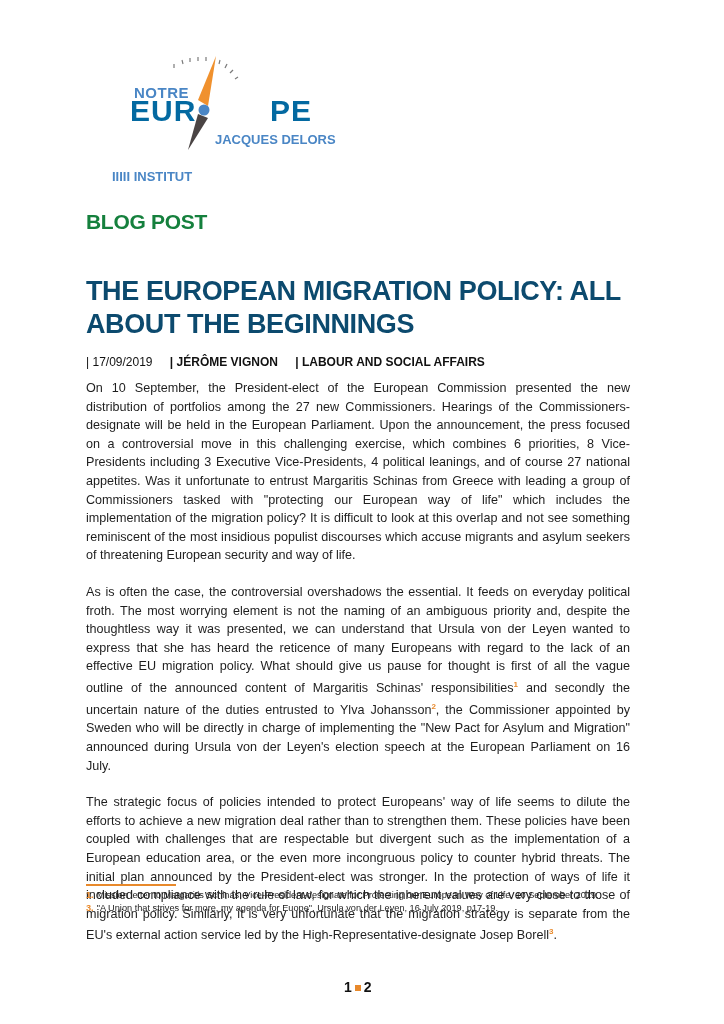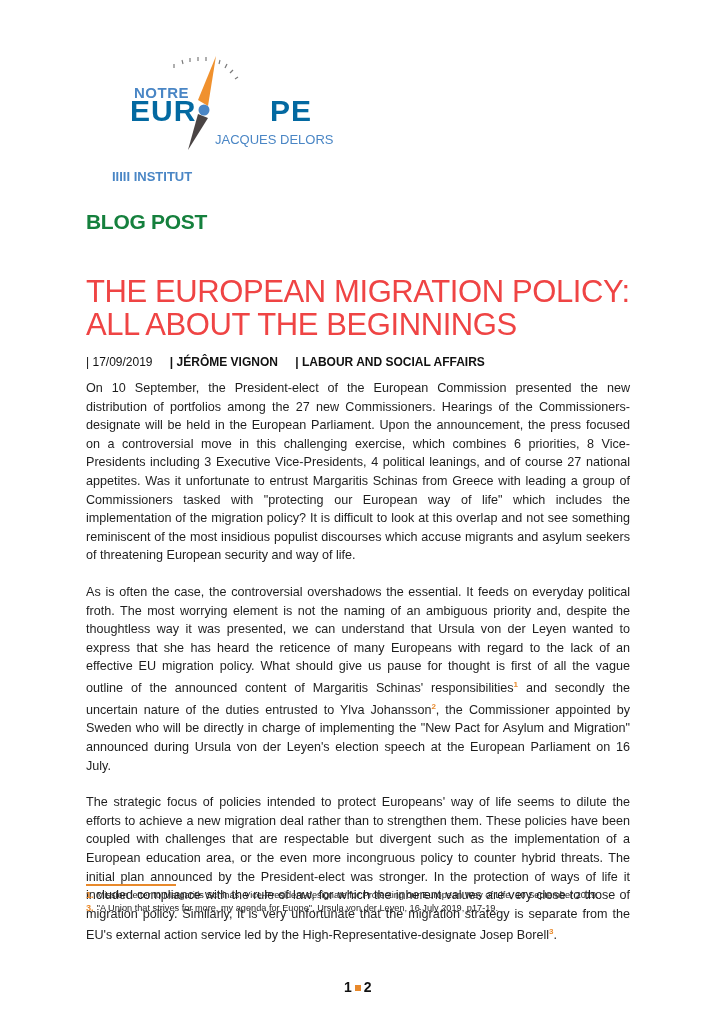--- a/index.html
+++ b/index.html
@@ -18,30 +18,30 @@
     .logo-europe {
       position: absolute; left: 18px; top: 44px; font-weight: bold; font-size: 30px;
       color: #0369a1; letter-spacing: 1px; line-height: 30px; font-family: "Liberation Sans", sans-serif;
     }
     .logo-europe .pe { position: absolute; left: 92px; top: 0; margin-left: 48px; }
     .logo-institut {
       position: absolute; left: 0px; top: 80px; font-weight: bold; font-size: 13px;
       color: #4a86c5; white-space: nowrap; font-family: "Liberation Sans", sans-serif; margin-top: 37px;
     }
     .logo-jacques {
-      position: absolute; left: 103px; top: 80px; font-weight: normal; font-size: 13px;
+      position: absolute; left: 103px; top: 80px; font-weight: bold; font-size: 13px;
       color: #4a86c5; white-space: nowrap; font-family: "Liberation Sans", sans-serif;
     }
     .blog-label {
       position: absolute; left: 86px; top: 210px; font-size: 21px; font-weight: bold;
       color: #15803d; letter-spacing: -0.3px;
     }
     .title {
-      position: absolute; left: 86px; top: 275px; width: 560px; font-size: 31px;
-      font-weight: normal; line-height: 33px; color: #ef4444; letter-spacing: -0.4px;
+      position: absolute; left: 86px; top: 275px; width: 560px; font-size: 27px;
+      font-weight: bold; line-height: 33px; color: #0c4a6e; letter-spacing: -0.4px;
     }
     .meta {
       position: absolute; left: 86px; top: 355px; font-size: 12px; color: #111;
       white-space: nowrap;
     }
     .meta span { margin-right: 14px; }
     .meta .bold { font-weight: bold; }
     .body-text {
       position: absolute; left: 86px; top: 379px; width: 552px; font-size: 12.6px;
       line-height: 18.6px; color: #1e1e1e; text-align: justify;

